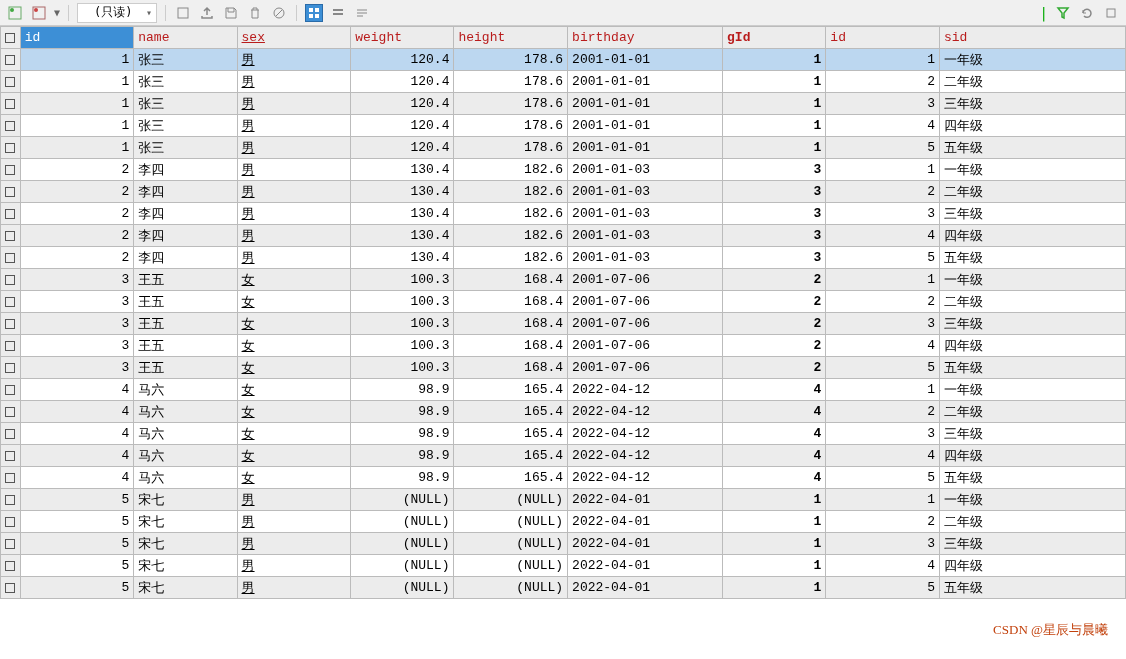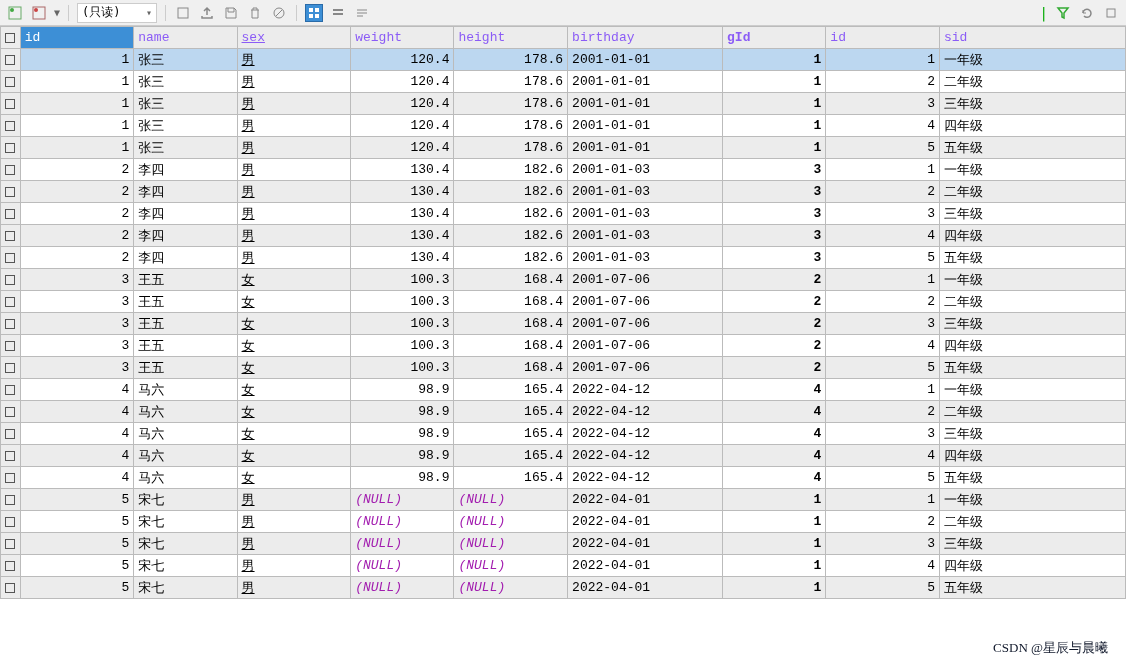--- a/index.html
+++ b/index.html
@@ -1,39 +1,39 @@
 <!DOCTYPE html>
 <html><head>
 <meta charset="utf-8">
 <style>
 * { margin: 0; padding: 0; box-sizing: border-box; }
 body { font-family: "Microsoft YaHei", SimSun, monospace; font-size: 13px; background: #fff; width: 1126px; height: 659px; overflow: hidden; }
 .toolbar { height: 26px; background: #f0f0f0; border-bottom: 1px solid #ccc; display: flex; align-items: center; padding: 0 6px; gap: 6px; }
 .tb-btn { width: 18px; height: 18px; display: inline-flex; align-items: center; justify-content: center; color: #666; cursor: pointer; }
 .tb-btn svg { width: 14px; height: 14px; }
 .tb-sep { width: 1px; height: 16px; background: #ccc; margin: 0 2px; }
-.tb-dropdown { height: 20px; border: 1px solid #ccc; background: #fff; padding: 0 18px 0 4px; font-size: 12px; display: flex; align-items: center; position: relative; min-width: 80px; }
+.tb-dropdown { height: 20px; border: 1px solid #ccc; background: #fff; padding: 0 18px 0 16px; font-size: 12px; display: flex; align-items: center; position: relative; min-width: 80px; }
 .tb-dropdown::after { content: "▾"; position: absolute; right: 4px; color: #666; font-size: 10px; }
 .tb-spacer { flex: 1; }
 .tb-pipe { color: #0a0; font-size: 14px; margin-left: 4px; }
 .grid-wrap { overflow: auto; height: calc(100% - 26px - 20px); }
 table { border-collapse: collapse; width: 100%; font-family: "Courier New", monospace; font-size: 13px; }
 th, td { border: 1px solid #bbb; padding: 1px 4px; height: 22px; white-space: nowrap; text-align: left; }
-th { background: #ececec; font-weight: normal; color: #8b5cf6; }
+th { background: #ececec; font-weight: normal; color: #b91c1c; }
 th.selected { background: #3d8fd6; color: #fff; }
 .chkcol { width: 18px; text-align: center; }
 .chk { width: 10px; height: 10px; border: 1px solid #555; display: inline-block; vertical-align: middle; }
 .num { text-align: right; font-family: "Courier New", monospace; }
 .txt { font-family: SimSun, monospace; }
-.null { font-style: italic; color: #a21caf; }
+.null { color: #000000; text-align: right; }
 tr.sel td { background: #bcd7f0; }
 tr.alt td { background: #ececec; }
 tr:not(.alt):not(.sel) td { background: #fff; }
 tr td.chkcol, th.chkcol { background: #ececec !important; }
-.watermark { position: fixed; right: 18px; bottom: 2px; color: #0f172a; font-size: 13px; font-family: "Microsoft YaHei"; }
+.watermark { position: fixed; right: 18px; bottom: 20px; color: #c2410c; font-size: 13px; font-family: "Microsoft YaHei"; }
 .col-id1 { width: 110px; }
 .col-name { width: 100px; }
 .col-sex { width: 110px; text-decoration: underline; }
 .col-weight { width: 100px; }
 .col-height { width: 110px; }
 .col-birthday { width: 150px; }
 .col-gid { width: 100px; font-weight: bold; }
 .col-id2 { width: 110px; }
 .col-sid { width: 180px; font-family: Liberation Mono, monospace; }
 </style>

